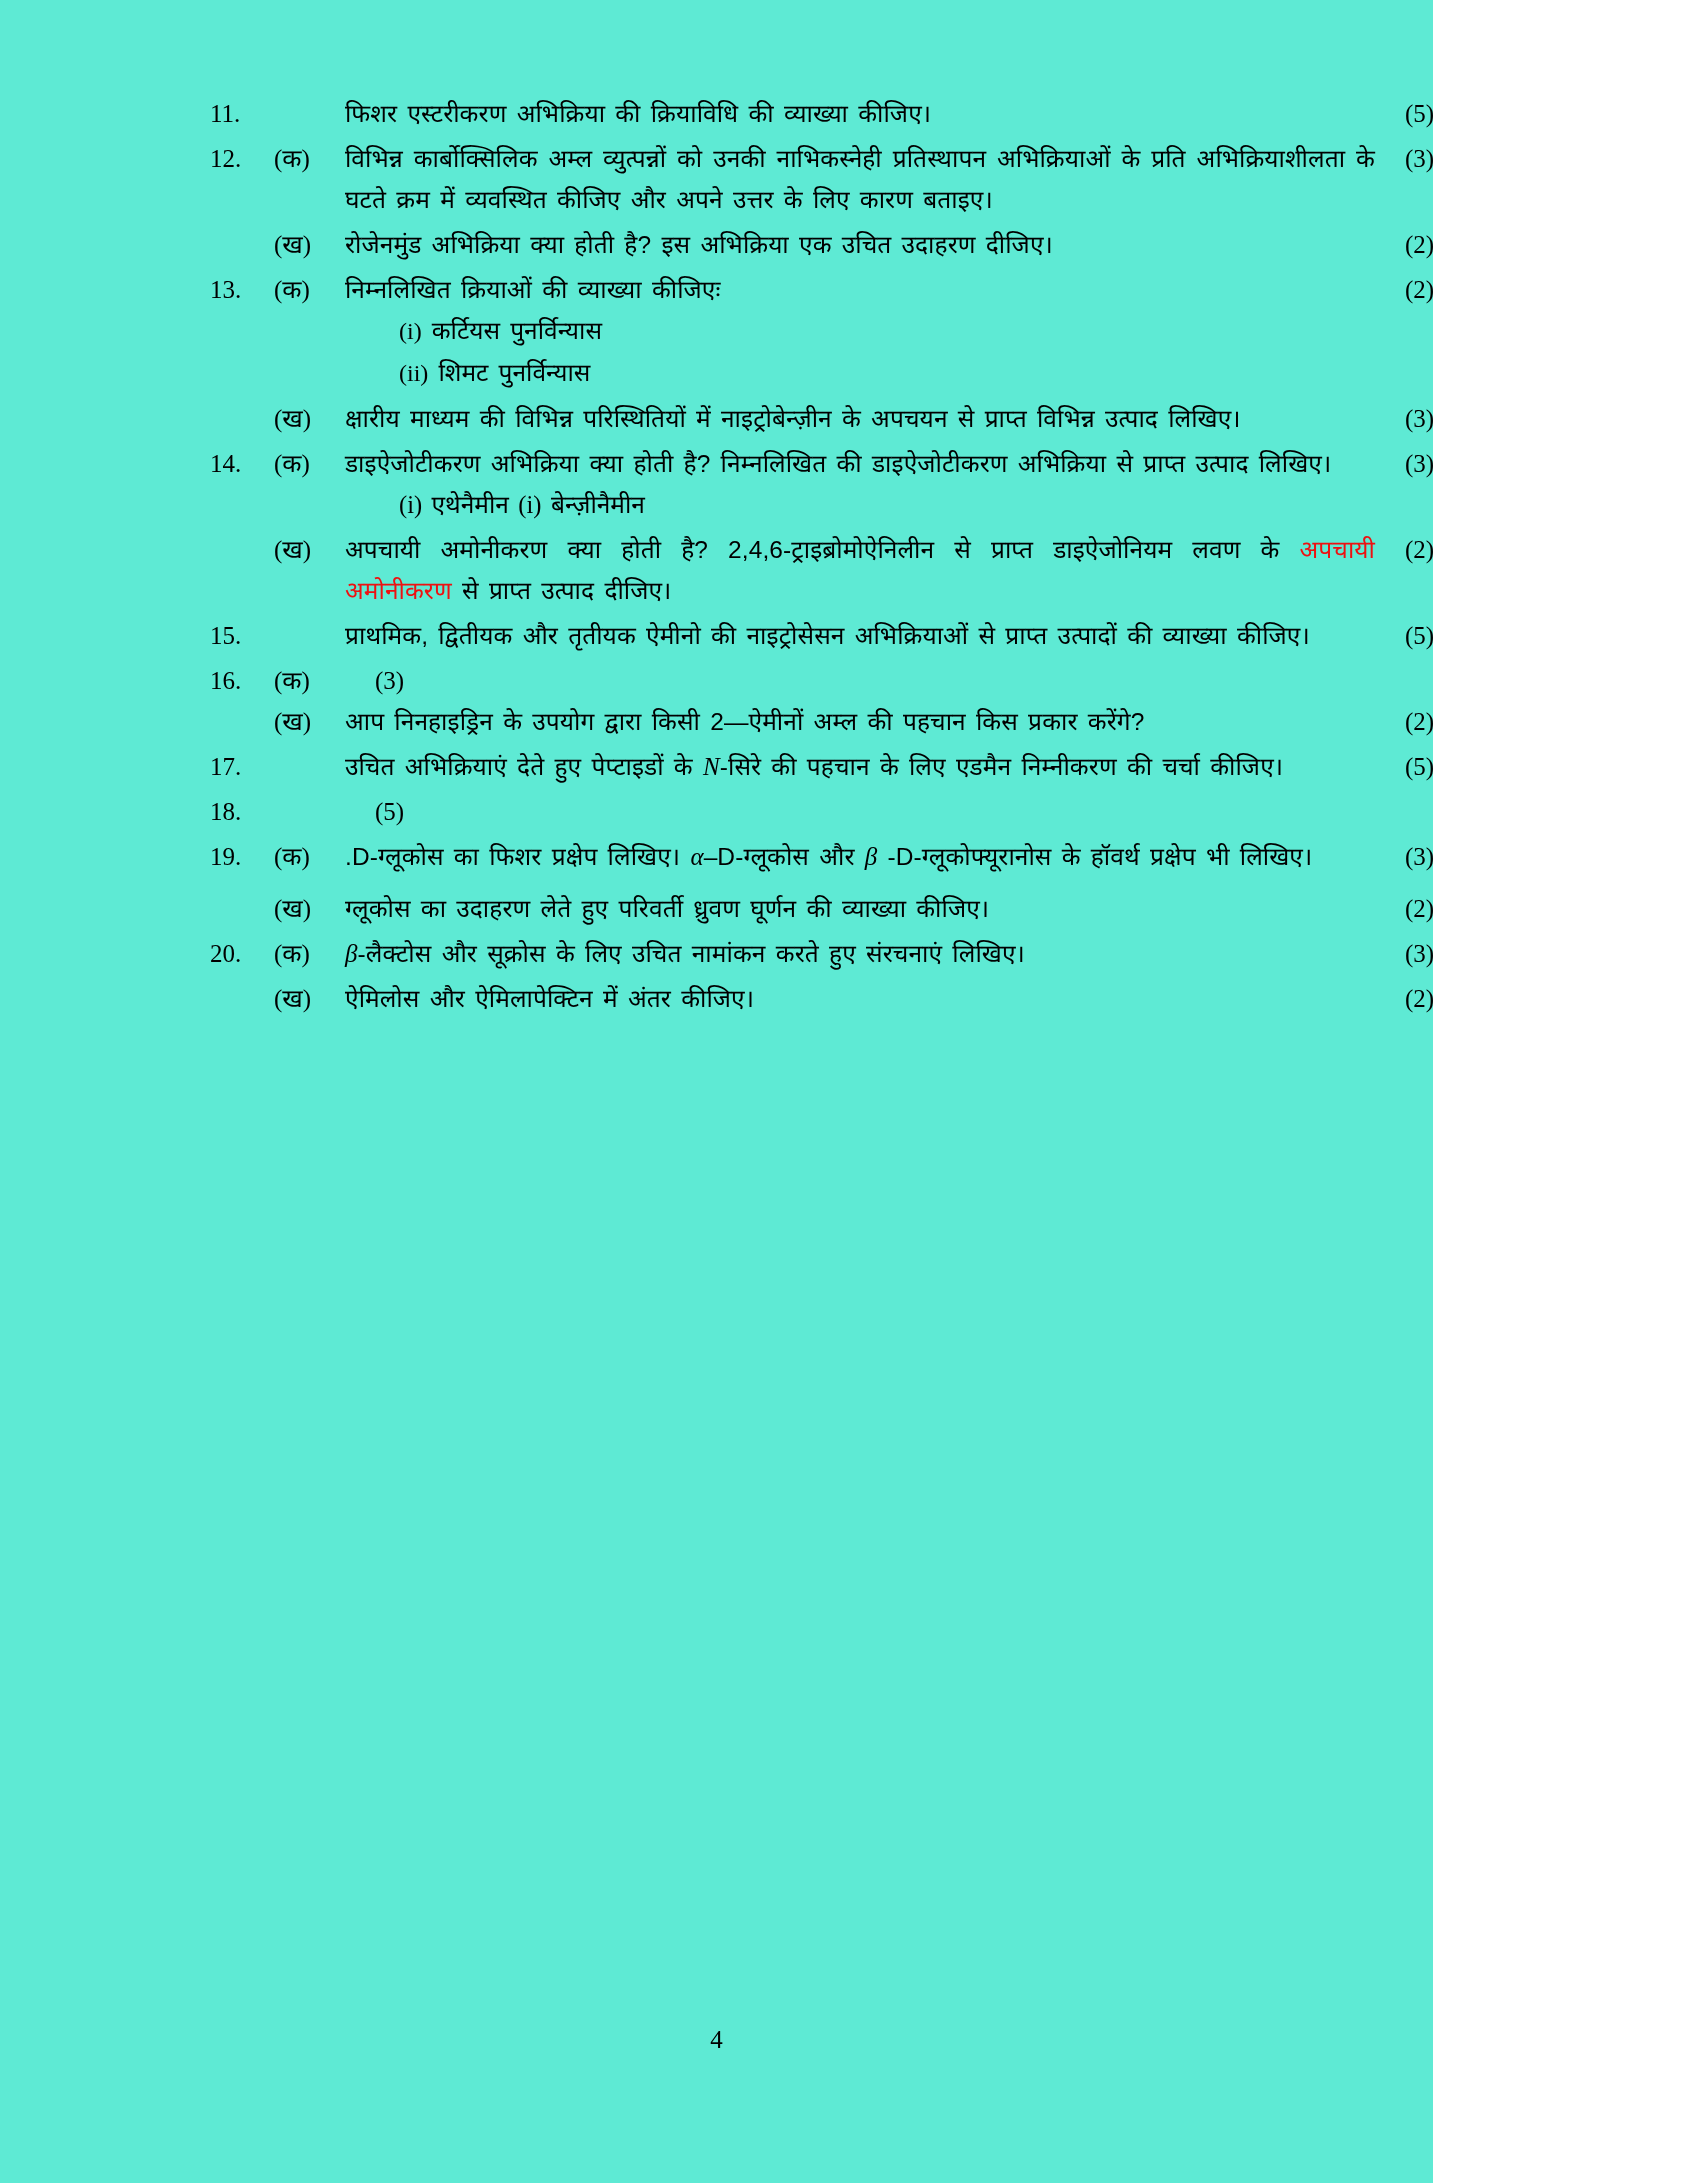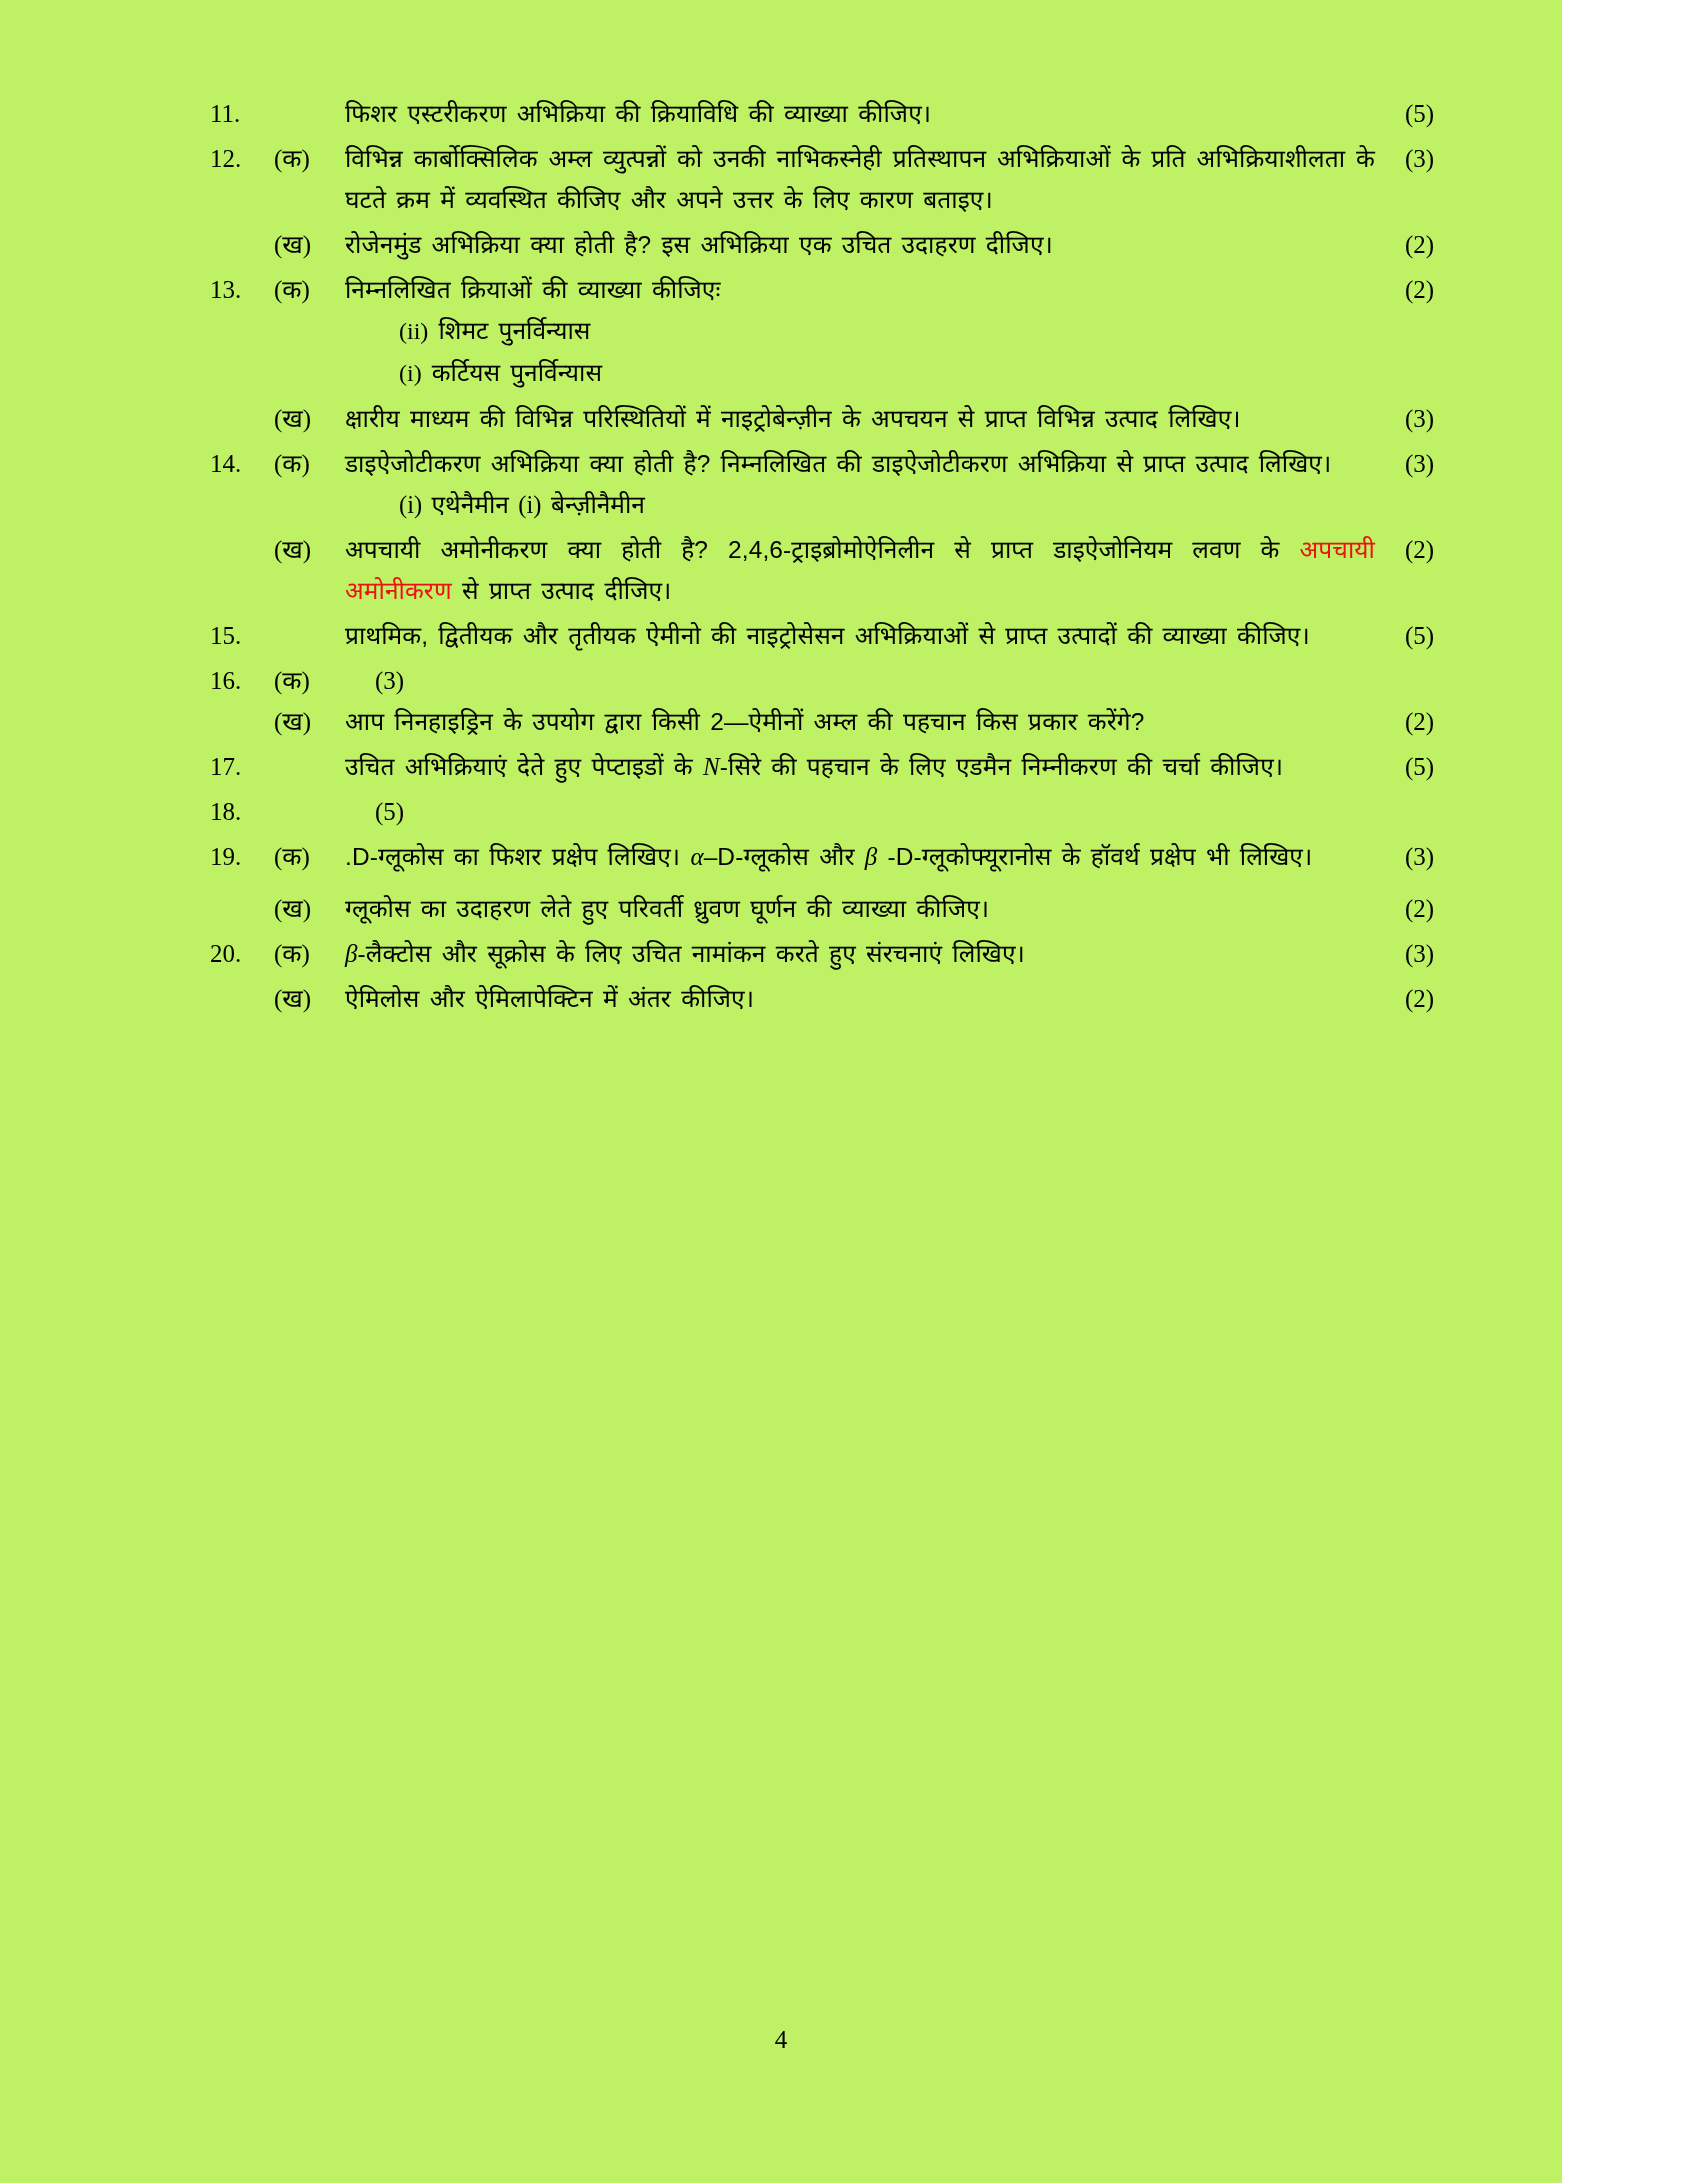--- a/index.html
+++ b/index.html
@@ -2,23 +2,23 @@
 <html style="font-size:10.6px"><head>
 <meta charset="utf-8">
 <style>
   html, body {
     margin: 0;
     padding: 0;
     background: #ffffff;
   }
   .page {
     position: relative;
-    width: 1562px;
+    width: 1433px;
     height: 2183px;
-    background: #bef264;
+    background: #5eead4;
     font-family: "Liberation Serif", "DejaVu Serif", serif;
     color: #000000;
     overflow: hidden;
   }
   .content {
     position: absolute;
     left: 210px;
     top: 93px;
     width: 1277px;
   }
@@ -143,27 +143,27 @@
     </div>
 
     <div class="gap-sm"></div>
 
     <div class="qrow">
       <div class="qnum">13.</div>
       <div class="qpart">(क)</div>
       <div class="qbody">
         <div class="devn nojust">निम्नलिखित क्रियाओं की व्याख्या कीजिएः</div>
         <div class="sub-item">
+          <span class="enum">(i)</span>
+          <span>कर्टियस पुनर्विन्यास</span>
+        </div>
+        <div class="sub-item">
           <span class="enum">(ii)</span>
           <span>शिमट पुनर्विन्यास</span>
         </div>
-        <div class="sub-item">
-          <span class="enum">(i)</span>
-          <span>कर्टियस पुनर्विन्यास</span>
-        </div>
       </div>
       <div class="qmarks">(2)</div>
     </div>
 
     <div class="gap-sm"></div>
 
     <div class="qrow">
       <div class="qnum"></div>
       <div class="qpart">(ख)</div>
       <div class="qbody">

